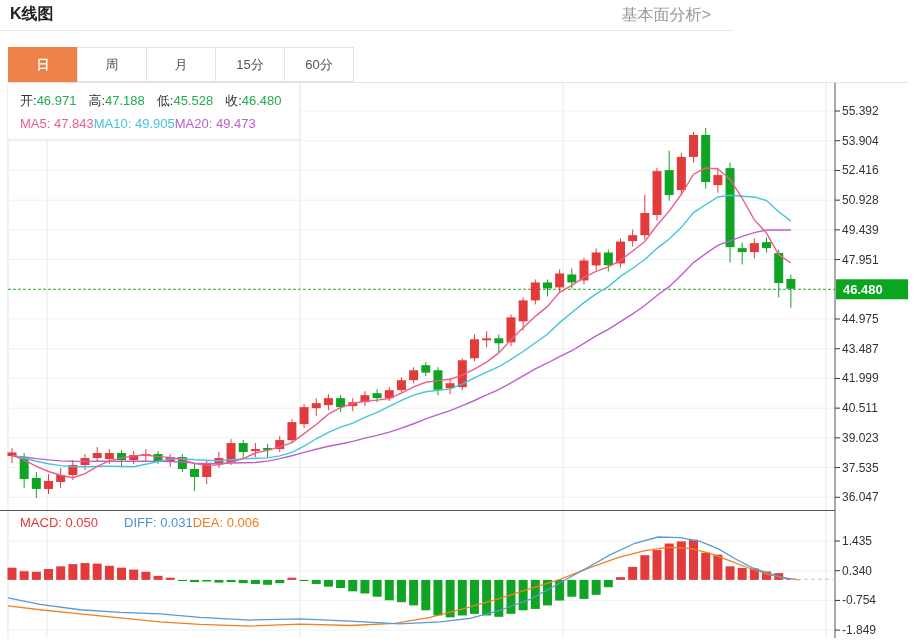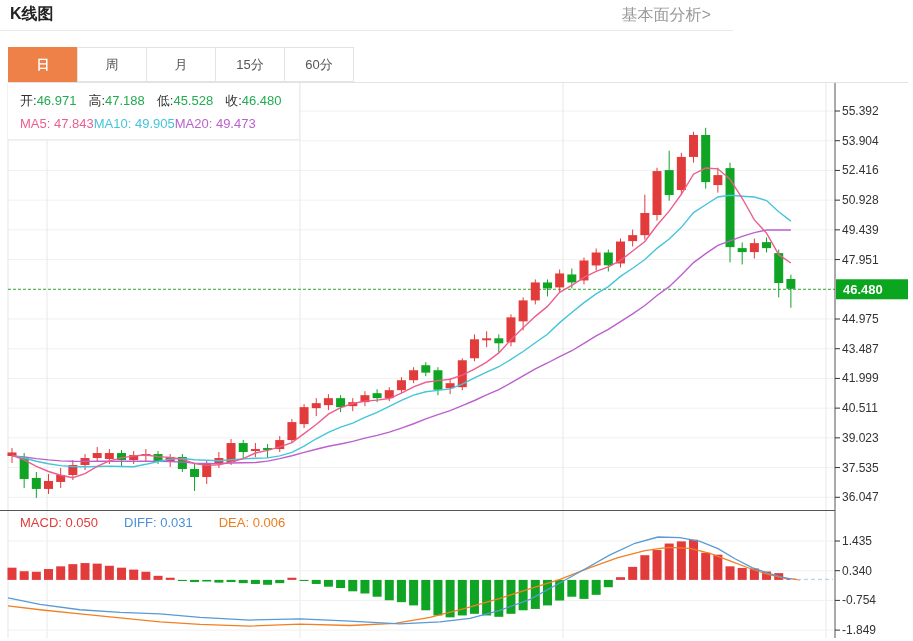--- a/index.html
+++ b/index.html
@@ -19,21 +19,21 @@
               border-right:1px solid #ececec;border-bottom:1px solid #ececec;box-sizing:border-box;
               padding:6px 0 0 12px;font-size:13px;}
   .info-row{line-height:23px;white-space:nowrap;}
   .lab{color:#333;}
   .val-green{color:#22ab50;margin-right:12px;}
   .ma5{color:#ec5e8d;}
   .ma10{color:#45c5da;}
   .ma20{color:#bb60cd;}
   .macd-labels{position:absolute;left:20px;top:515px;font-size:13px;line-height:16px;white-space:nowrap;}
   .macd-red{color:#e23b3b;margin-right:26px;}
-  .macd-blue{color:#4a90d9;margin-right:26px;}
+  .macd-blue{color:#4a90d9;}
   .macd-orange{color:#ee7c1e;}
 </style>
 </head>
 <body>
 
 <div class="stage">
 
   <svg class="chart" id="chartsvg" width="913" height="641">
       <g>
         <line x1="8" y1="111" x2="835" y2="111" stroke="#f0f0f0" stroke-width="1"></line>

